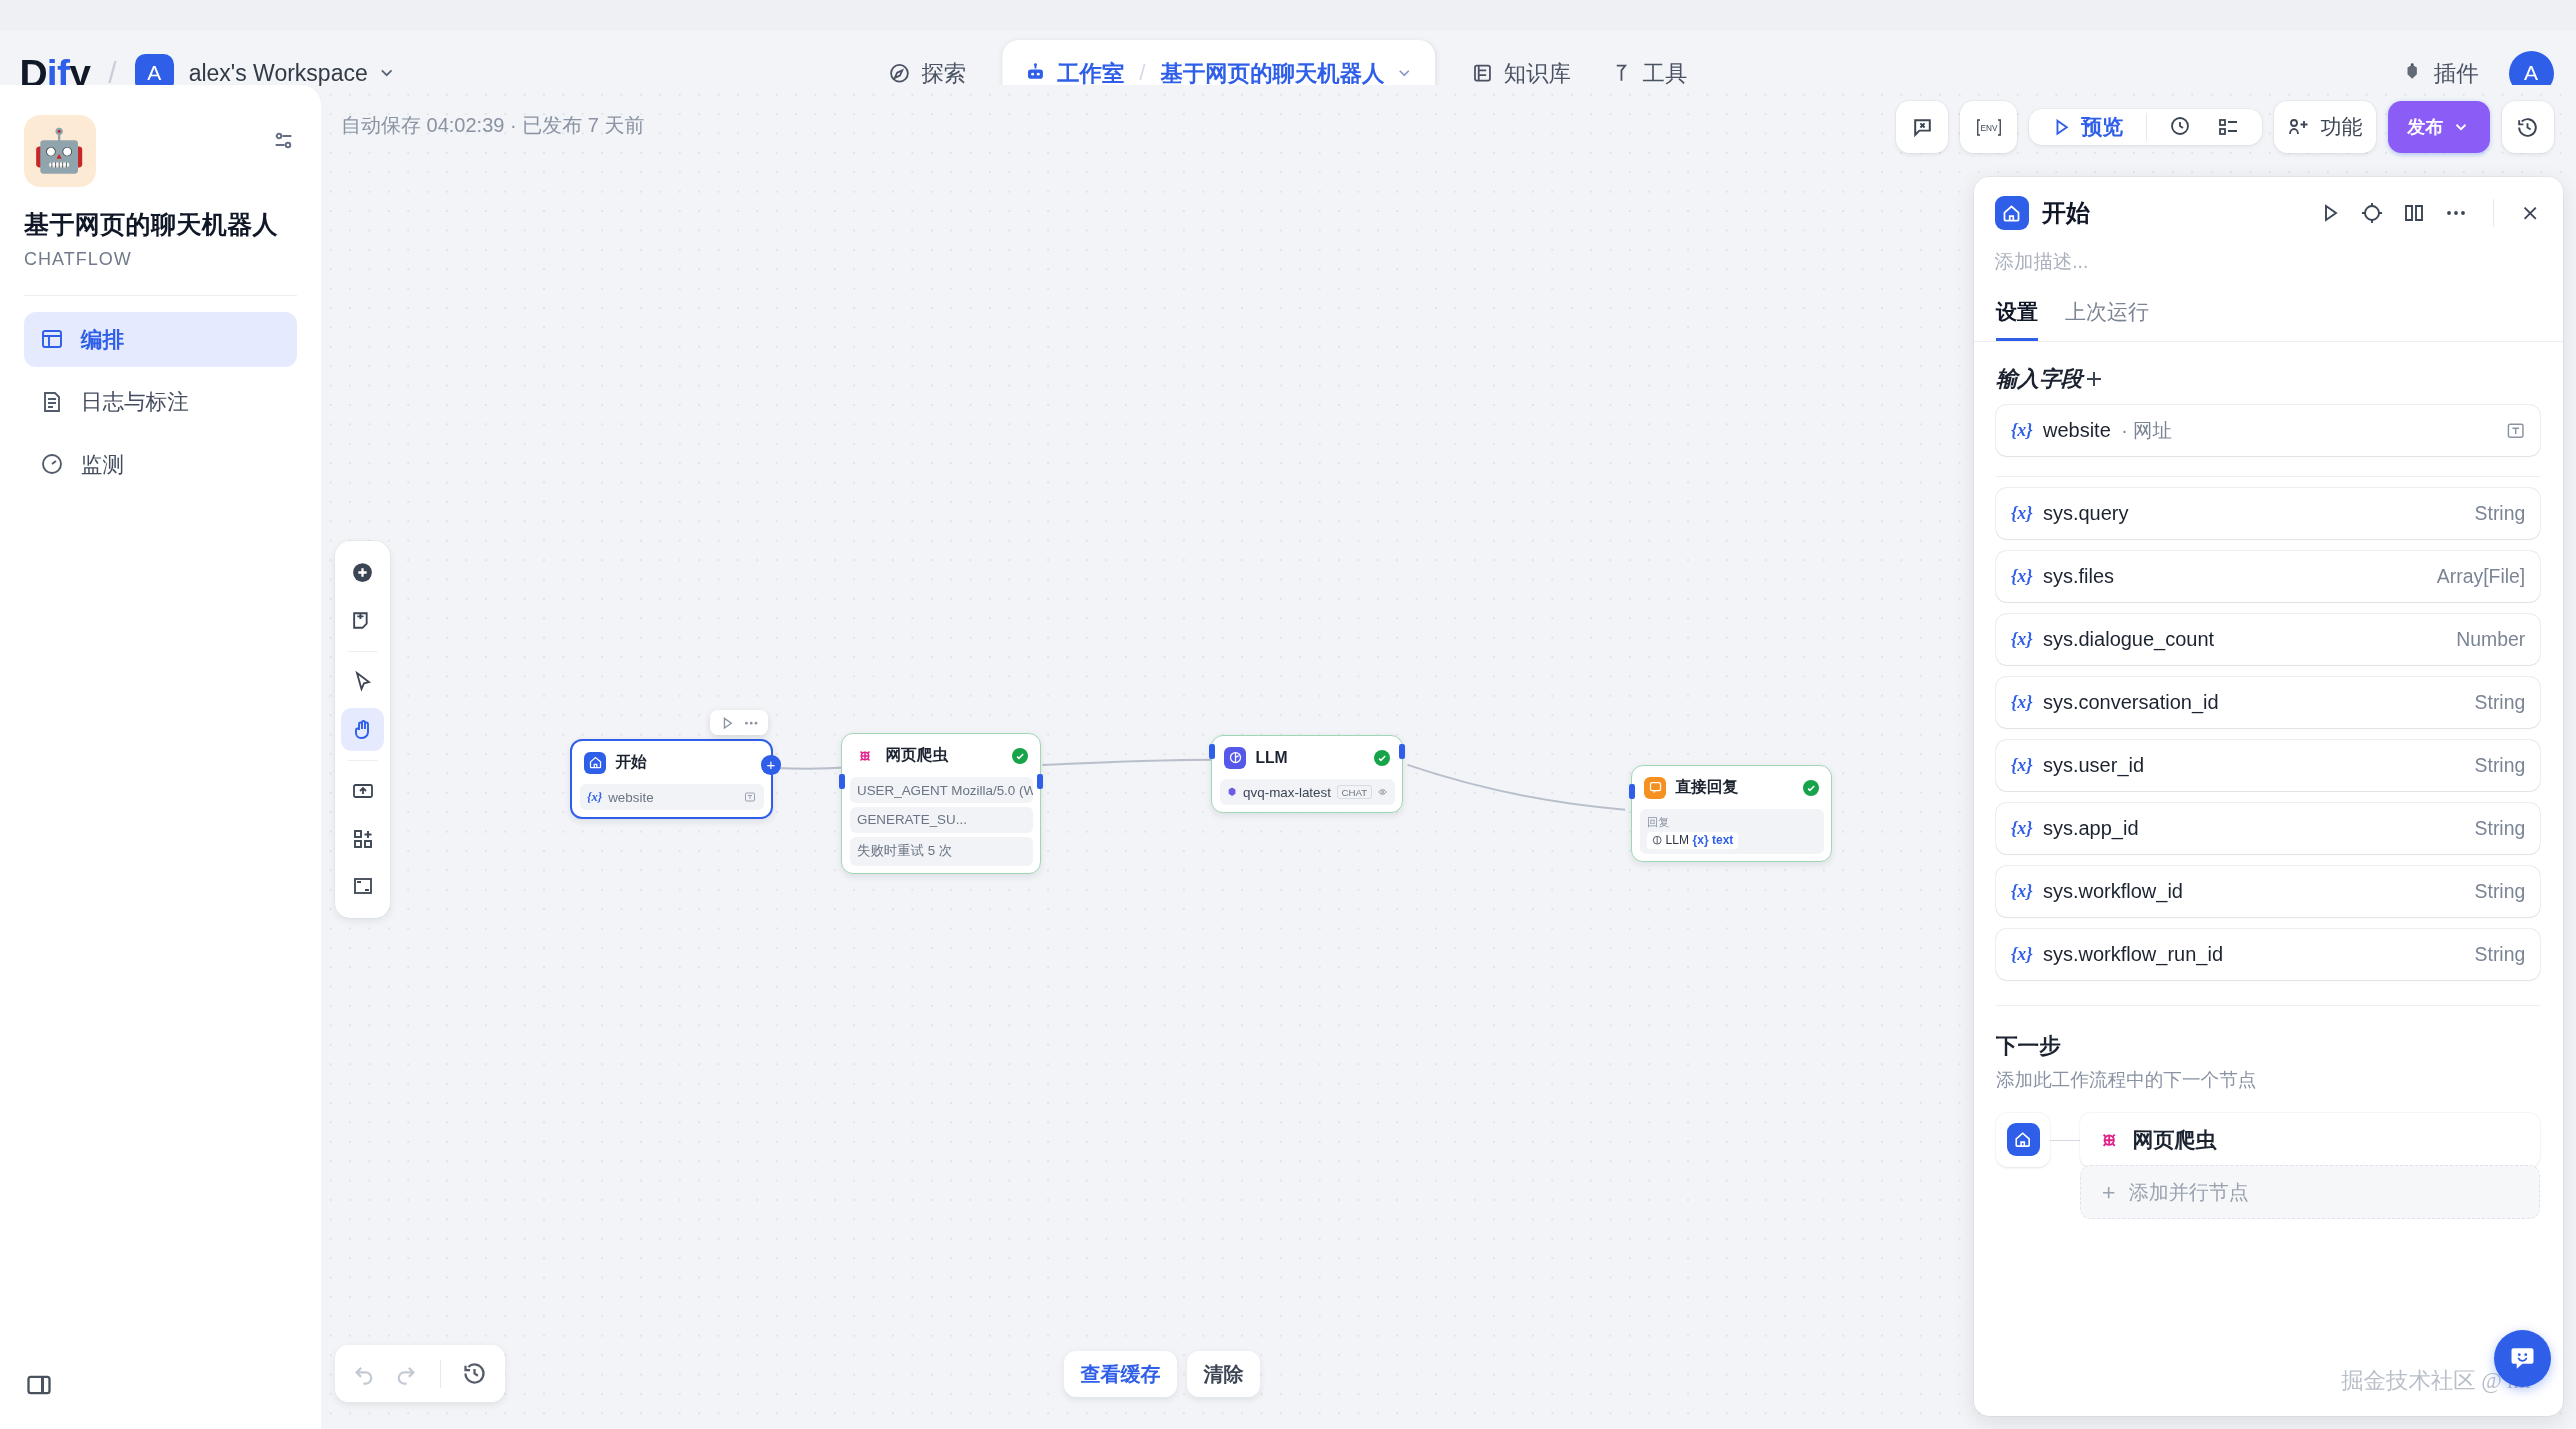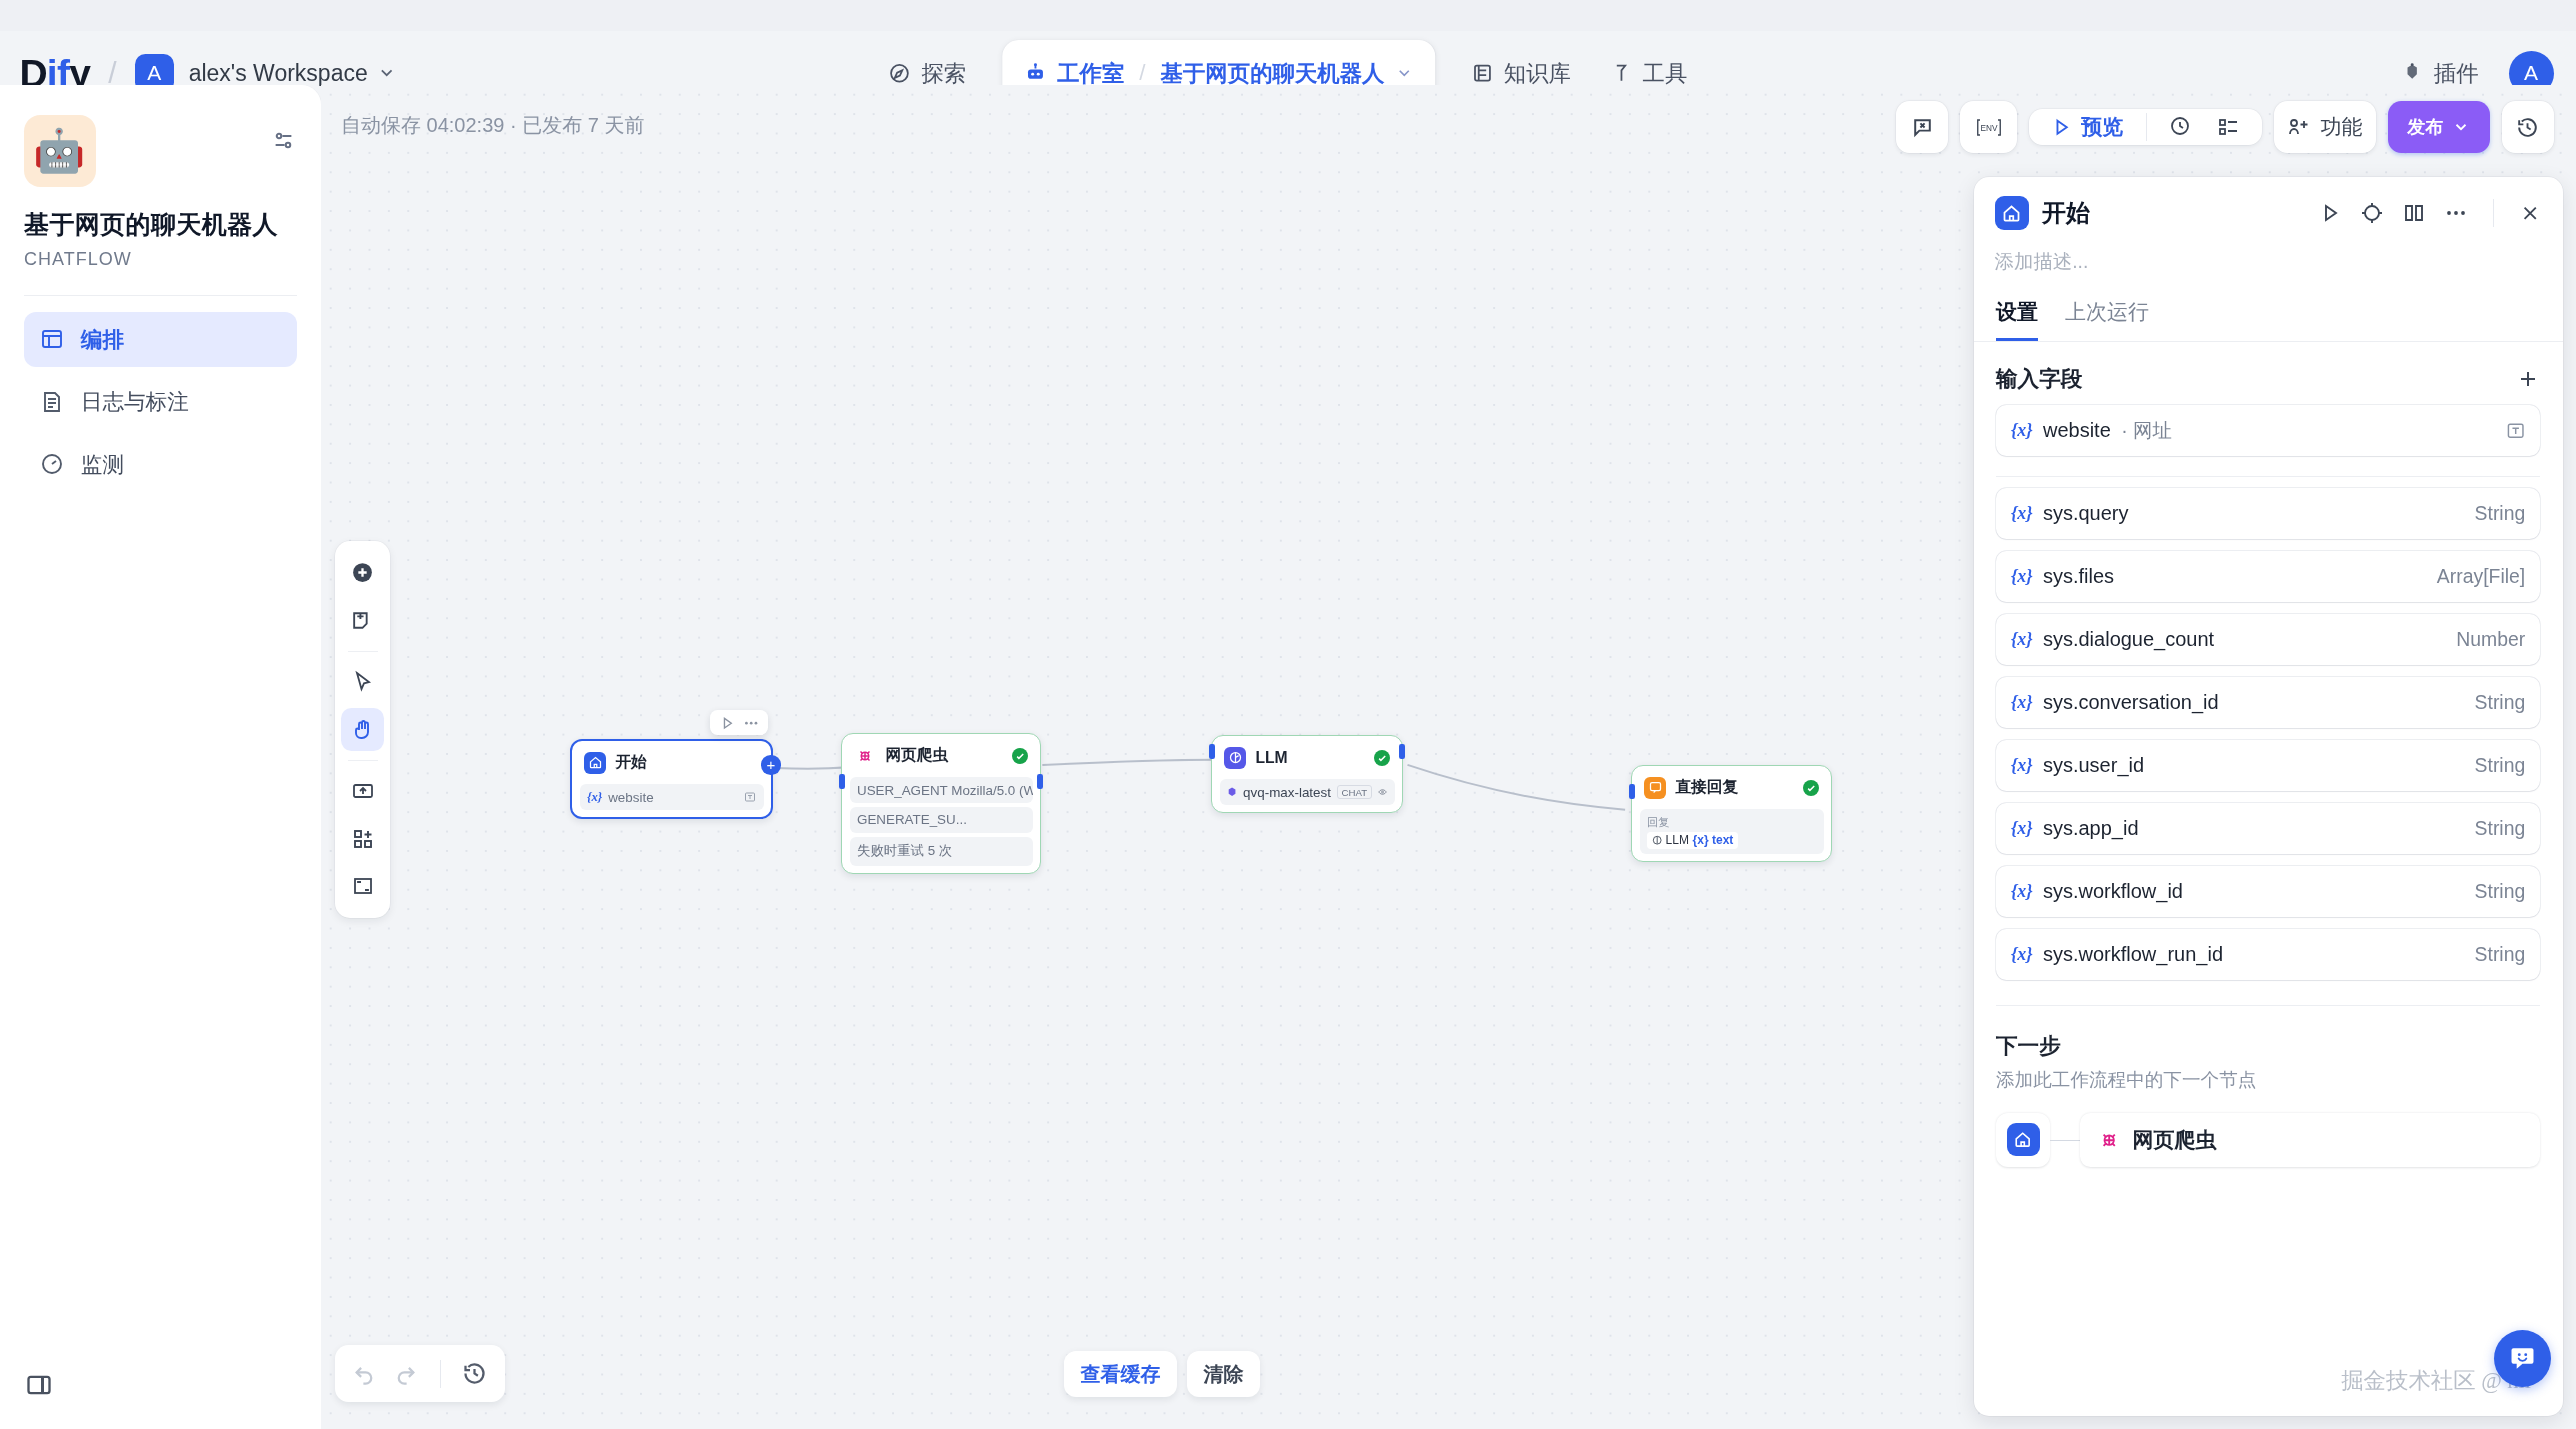--- a/index.html
+++ b/index.html
@@ -192,22 +192,22 @@
   }
   .rp-head { display:flex; align-items:center; padding: 19.4px 21px 0 21px; }
   .rp-ico { width: 34px; height:34px; border-radius:9px; background:#2f5fe8; display:flex;
     align-items:center; justify-content:center; flex:none; }
   .rp-title { margin-left: 13.4px; font-size: 24px; font-weight:700; color:#101828;}
   .rp-actions { margin-left:auto; display:flex; align-items:center; gap: 18px; }
   .rp-desc { padding: 18px 21px 0 21px; font-size: 19.4px; color:#aab1bd; }
   .rp-tabs { display:flex; gap: 27px; padding: 22.4px 22.4px 0 22.4px; border-bottom: 0.7px solid #eceef2; }
   .rp-tab { padding-bottom: 12px; font-size: 21px; color:#7b8494; cursor:pointer; font-weight:500;}
   .rp-tab.active { color:#101828; font-weight:700; border-bottom: 3px solid #2f5fe8; }
-  .rp-section-title { display:flex; align-items:center; justify-content:space-between;
-     padding: 22.4px 22.4px 0 22.4px; }
+  .rp-section-title { display:flex; align-items:center; 
+     padding: 22.4px 22.4px 0 22.4px; font-style: italic; }
   .rp-section-title span { font-size: 21.6px; font-weight:700; color:#1c2330; }
   .var-row {
     margin: 12px 22.4px 0 22.4px; height: 51px; border-radius: 10.4px; background:#fff;
     box-shadow: 0 0.7px 1.5px rgba(16,24,40,.06), 0 0 0 0.7px #e9ebf0;
     display:flex; align-items:center; padding: 0 15px; gap: 10.4px;
   }
   .var-x { color:#2f5fe8; font-size: 18px; font-style:italic; font-weight:600; font-family:"Liberation Serif", serif;}
   .var-name { font-size: 20px; color:#1c2330; }
   .var-sub { font-size: 19.4px; color:#7b8494; }
   .var-type { margin-left:auto; font-size: 19.4px; color:#7b8494; }
@@ -737,20 +737,26 @@
     </div>
     <div class="nxt-line"></div>
     <div class="nxt-col">
       <div class="nxt-node">
         <svg width="22.4" height="22.4" viewBox="0 0 24 24" fill="none" stroke="#e0218a" stroke-width="2">
             <circle cx="12" cy="12" r="5"></circle>
             <path d="M12 7v10M7 12h10M6 6l3 3M18 6l-3 3M6 18l3-3M18 18l-3-3"></path>
           </svg>
         <span class="nxt-node-label">网页爬虫</span>
       </div>
+      <div class="nxt-add">
+        <svg width="19.4" height="19.4" viewBox="0 0 24 24" fill="none" stroke="#9aa2af" stroke-width="2">
+            <path d="M12 5v14M5 12h14"></path>
+          </svg>
+        <span>添加并行节点</span>
+      </div>
     </div>
   </div>
 </div>
 
 <div class="watermark">掘金技术社区 @ nil</div>
 
 <div class="chat-fab">
   <svg width="31" height="31" viewBox="0 0 24 24" fill="#fff">
     <path d="M5 4h14a1.5 1.5 0 0 1 1.5 1.5v9A1.5 1.5 0 0 1 19 16h-7l-4.5 4v-4H5a1.5 1.5 0 0 1-1.5-1.5v-9A1.5 1.5 0 0 1 5 4z"></path>
     <circle cx="9.5" cy="9" r="1.1" fill="#2f5fe8"></circle>

